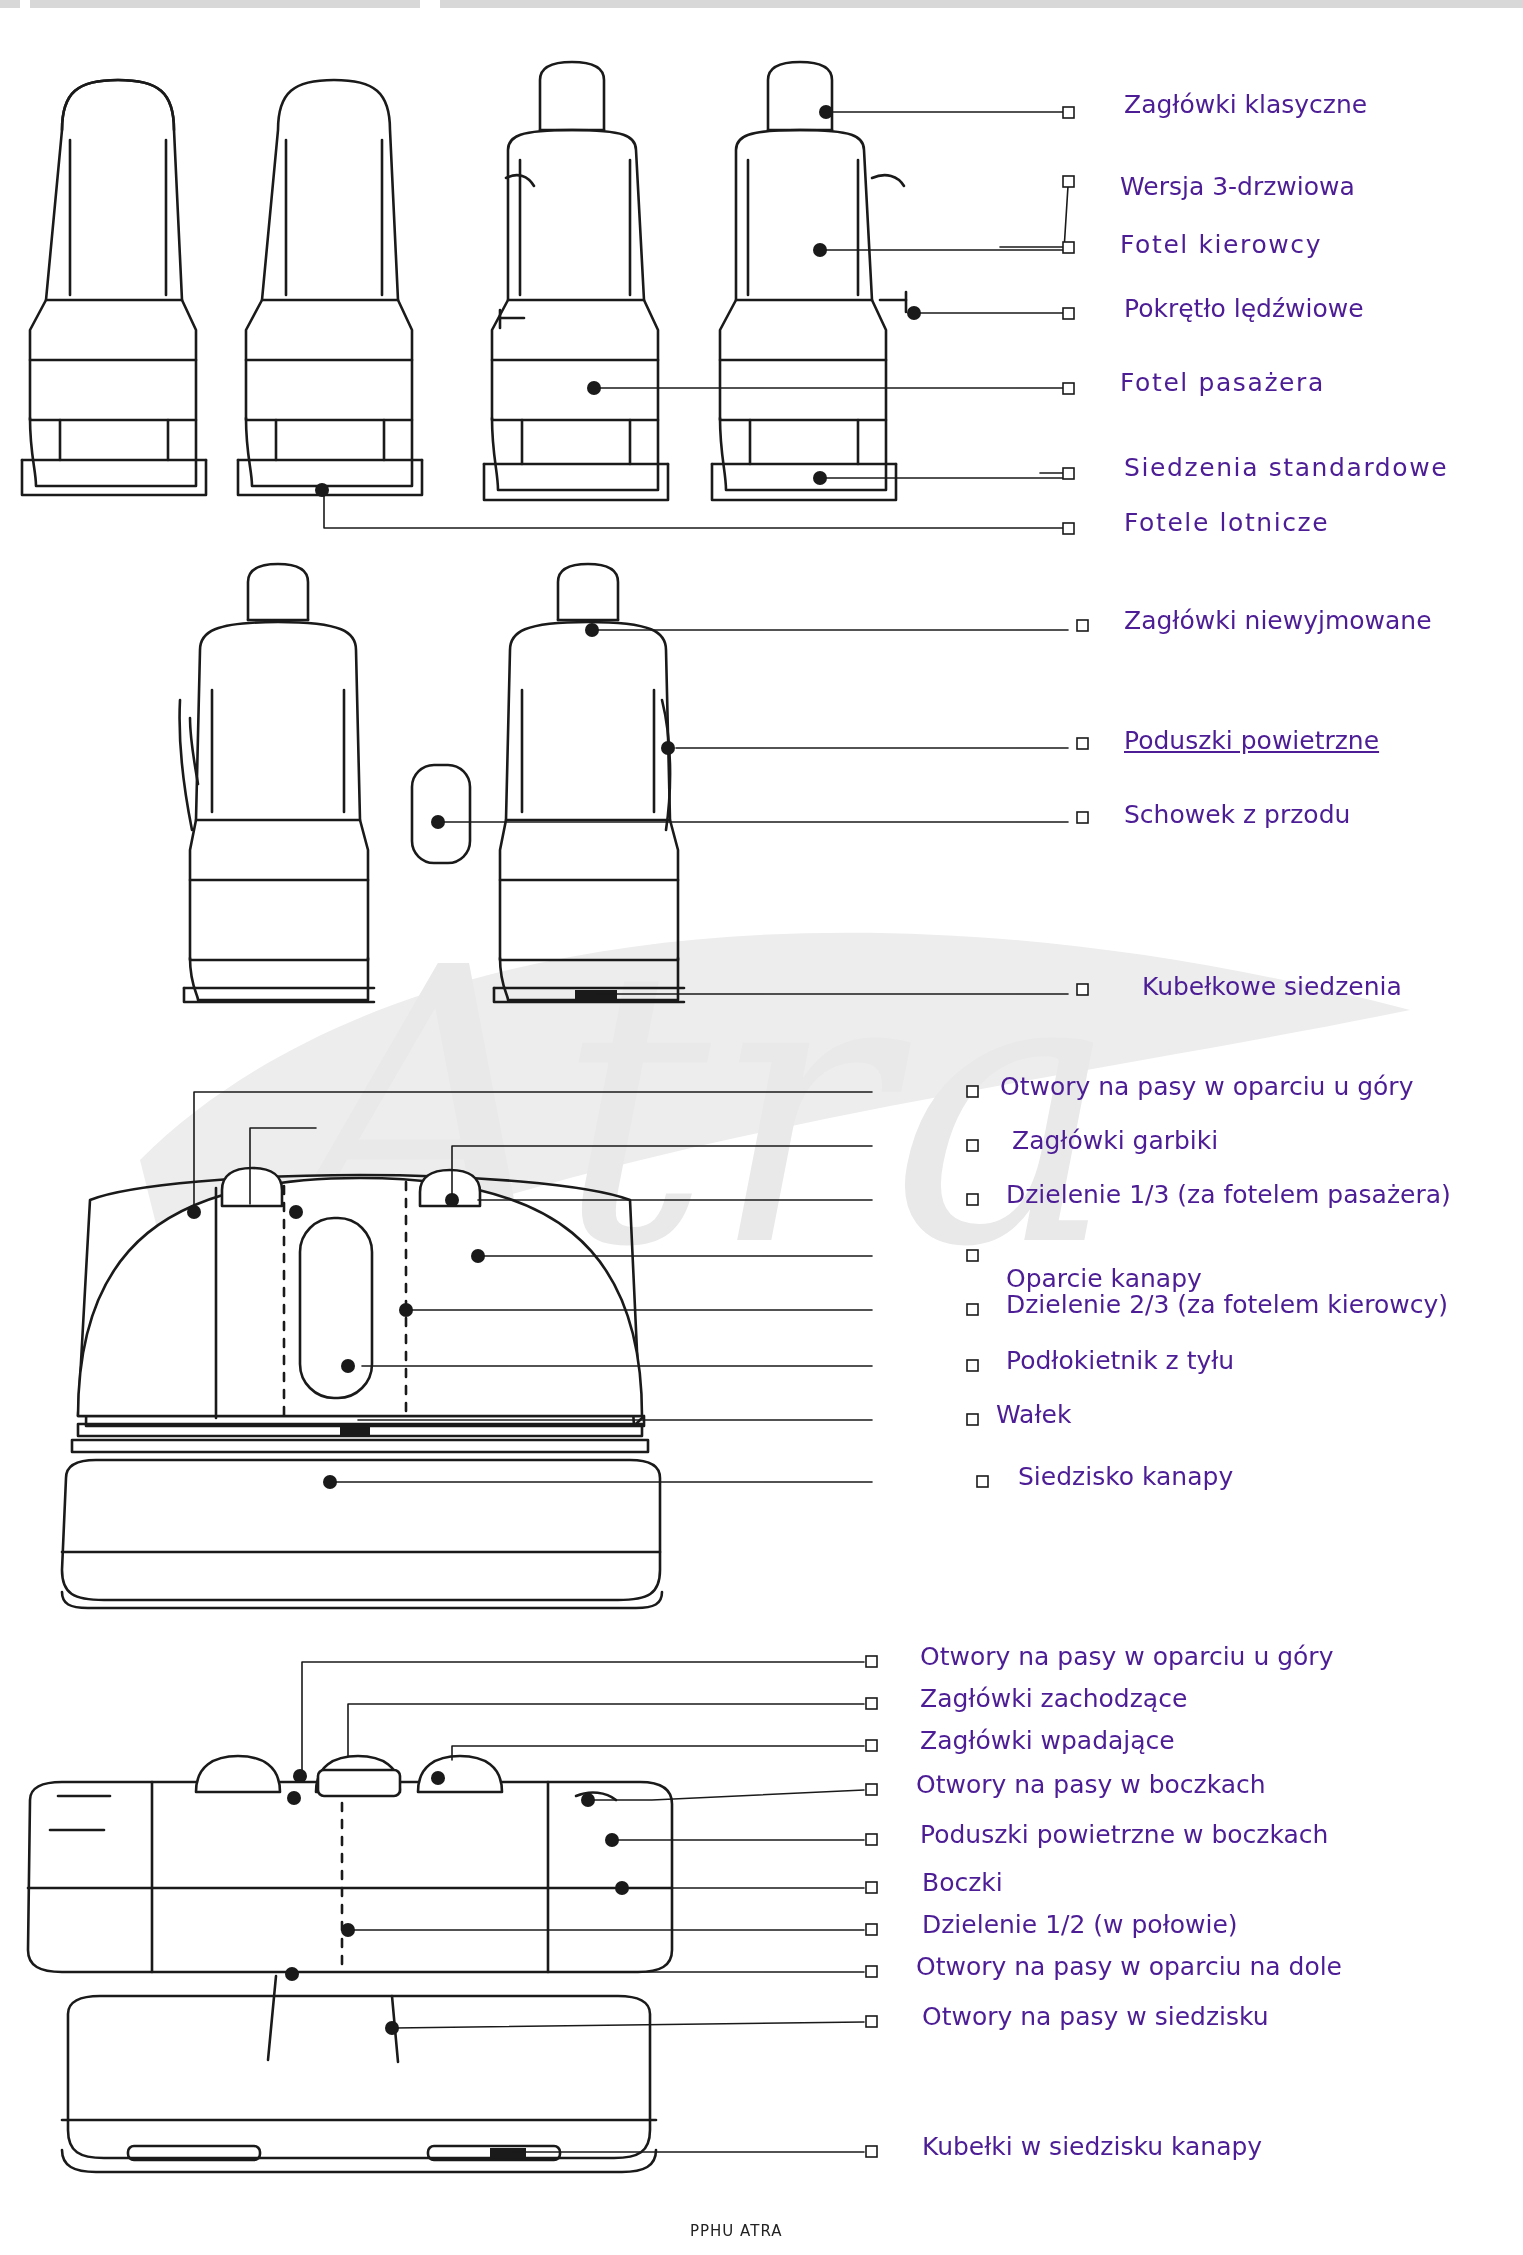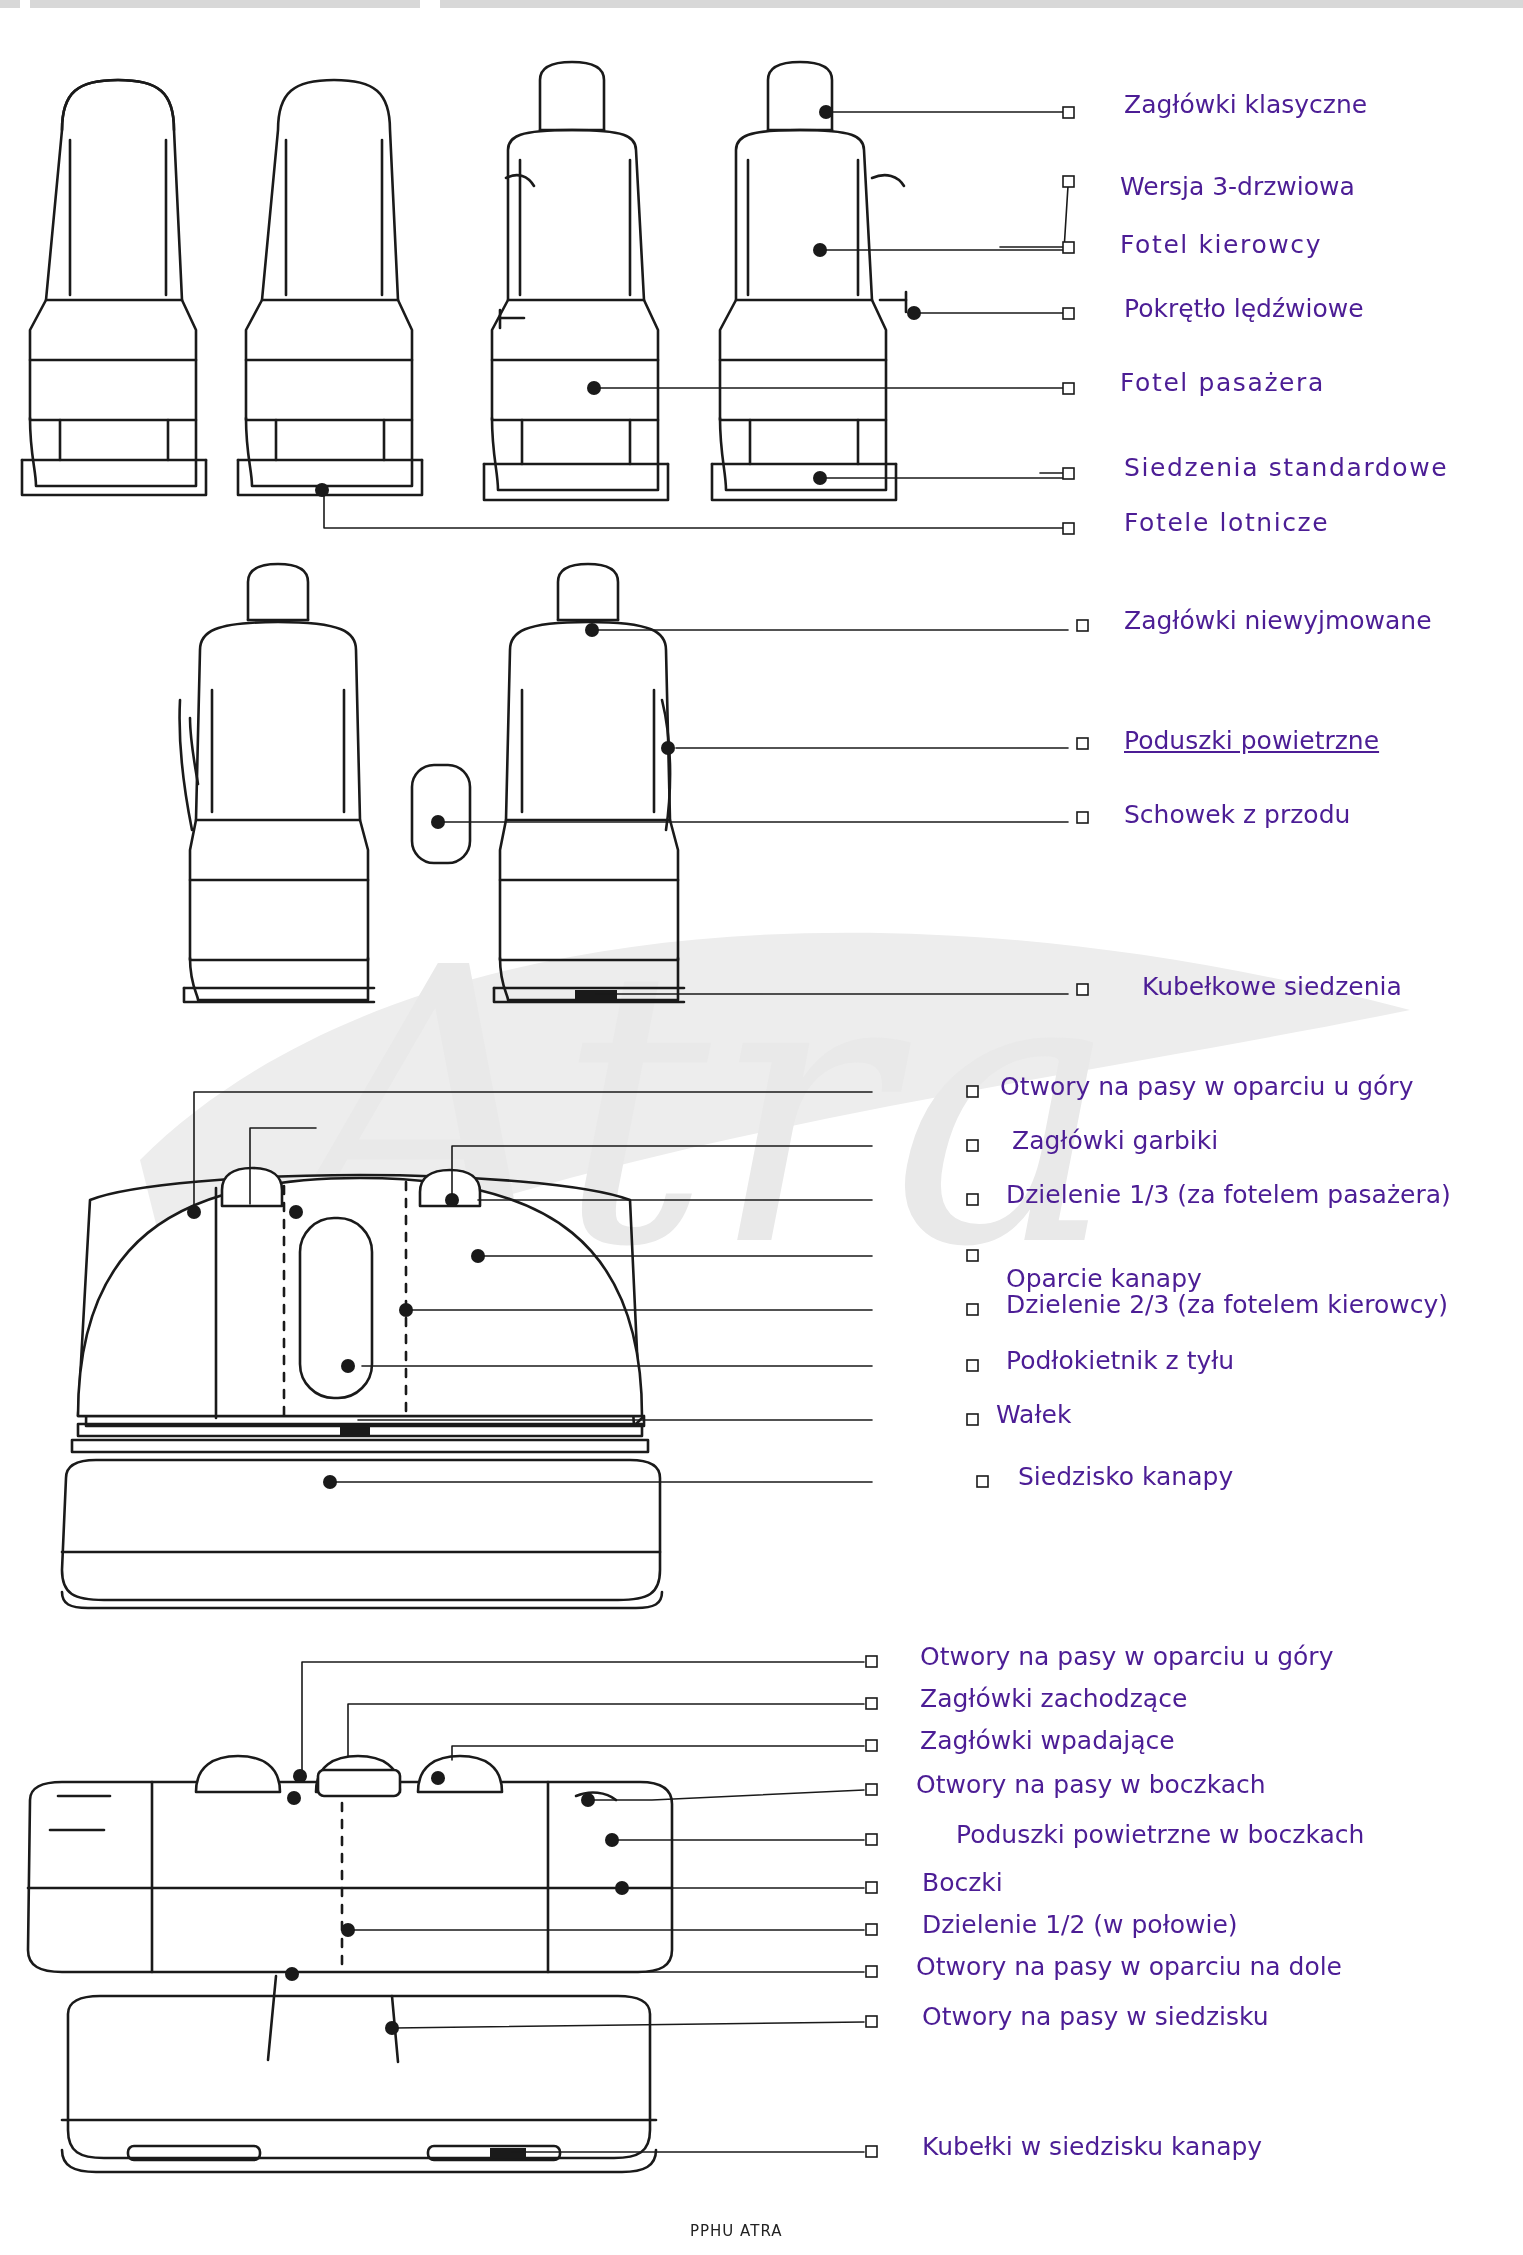--- a/index.html
+++ b/index.html
@@ -373,21 +373,21 @@
   <div class="label" style="left:1006px;top:1238px;margin-top:28px;">Oparcie kanapy</div>
   <div class="label" style="left:1006px;top:1292px;">Dzielenie 2/3 (za fotelem kierowcy)</div>
   <div class="label" style="left:1006px;top:1348px;">Podłokietnik z tyłu</div>
   <div class="label" style="left:996px;top:1402px;text-align:right;">Wałek</div>
   <div class="label" style="left:1018px;top:1464px;">Siedzisko kanapy</div>
 
   <div class="label" style="left:920px;top:1644px;">Otwory na pasy w oparciu u góry</div>
   <div class="label" style="left:920px;top:1686px;">Zagłówki zachodzące</div>
   <div class="label" style="left:920px;top:1728px;">Zagłówki wpadające</div>
   <div class="label" style="left:916px;top:1772px;">Otwory na pasy w boczkach</div>
-  <div class="label" style="left:920px;top:1822px;margin-left:36px;">Poduszki powietrzne w boczkach</div>
+  <div class="label" style="left:920px;top:1822px;">Poduszki powietrzne w boczkach</div>
   <div class="label" style="left:922px;top:1870px;">Boczki</div>
   <div class="label" style="left:922px;top:1912px;">Dzielenie 1/2 (w połowie)</div>
   <div class="label" style="left:916px;top:1954px;">Otwory na pasy w oparciu na dole</div>
   <div class="label" style="left:922px;top:2004px;">Otwory na pasy w siedzisku</div>
   <div class="label" style="left:922px;top:2134px;">Kubełki w siedzisku kanapy</div>
 
   <div class="footer">PPHU  ATRA</div>
 </div>
 
 </body></html>

